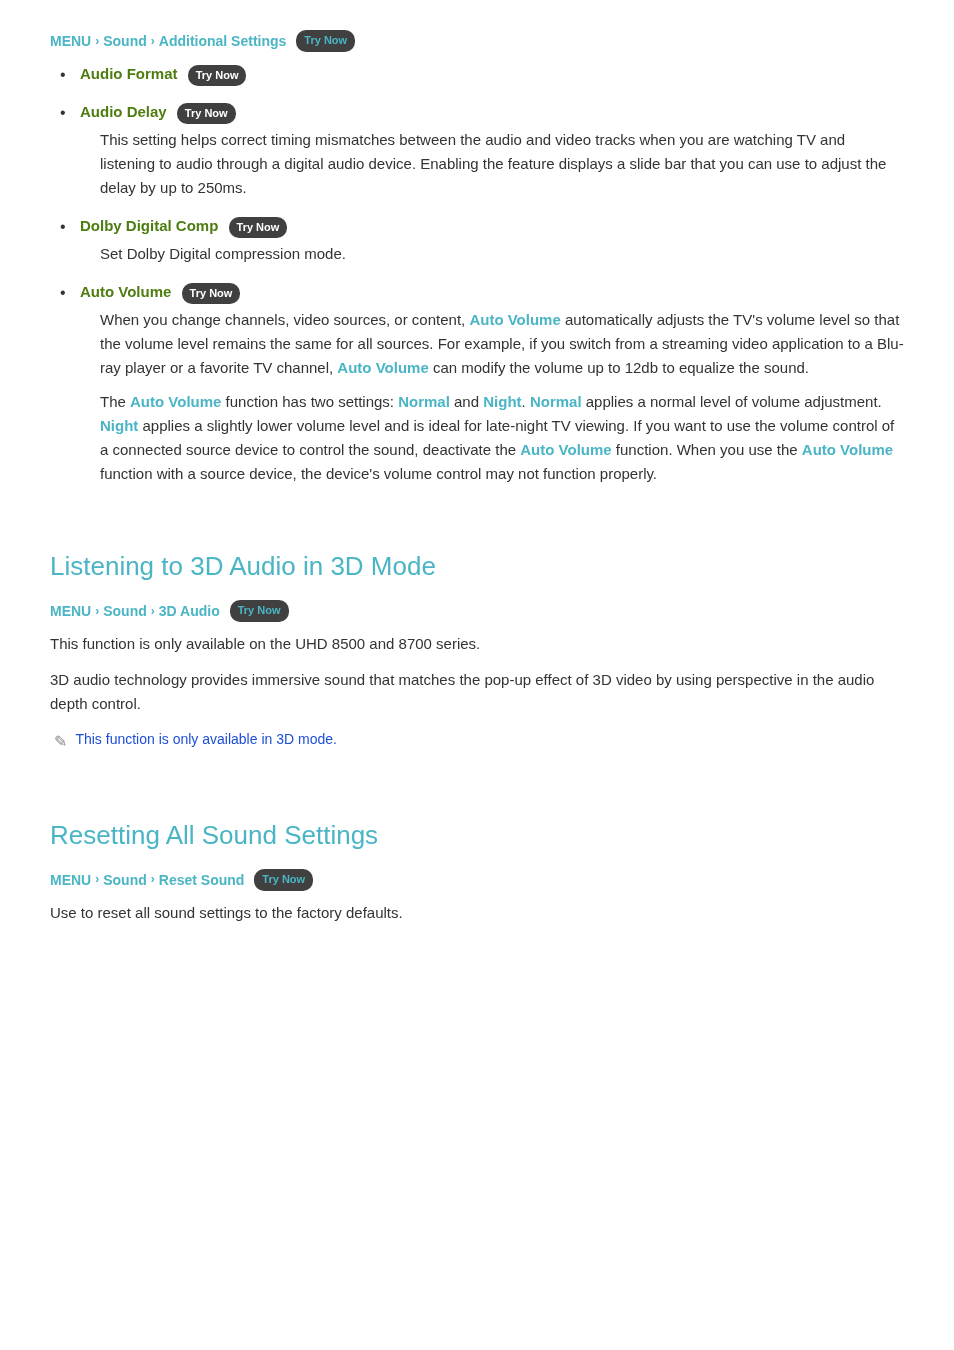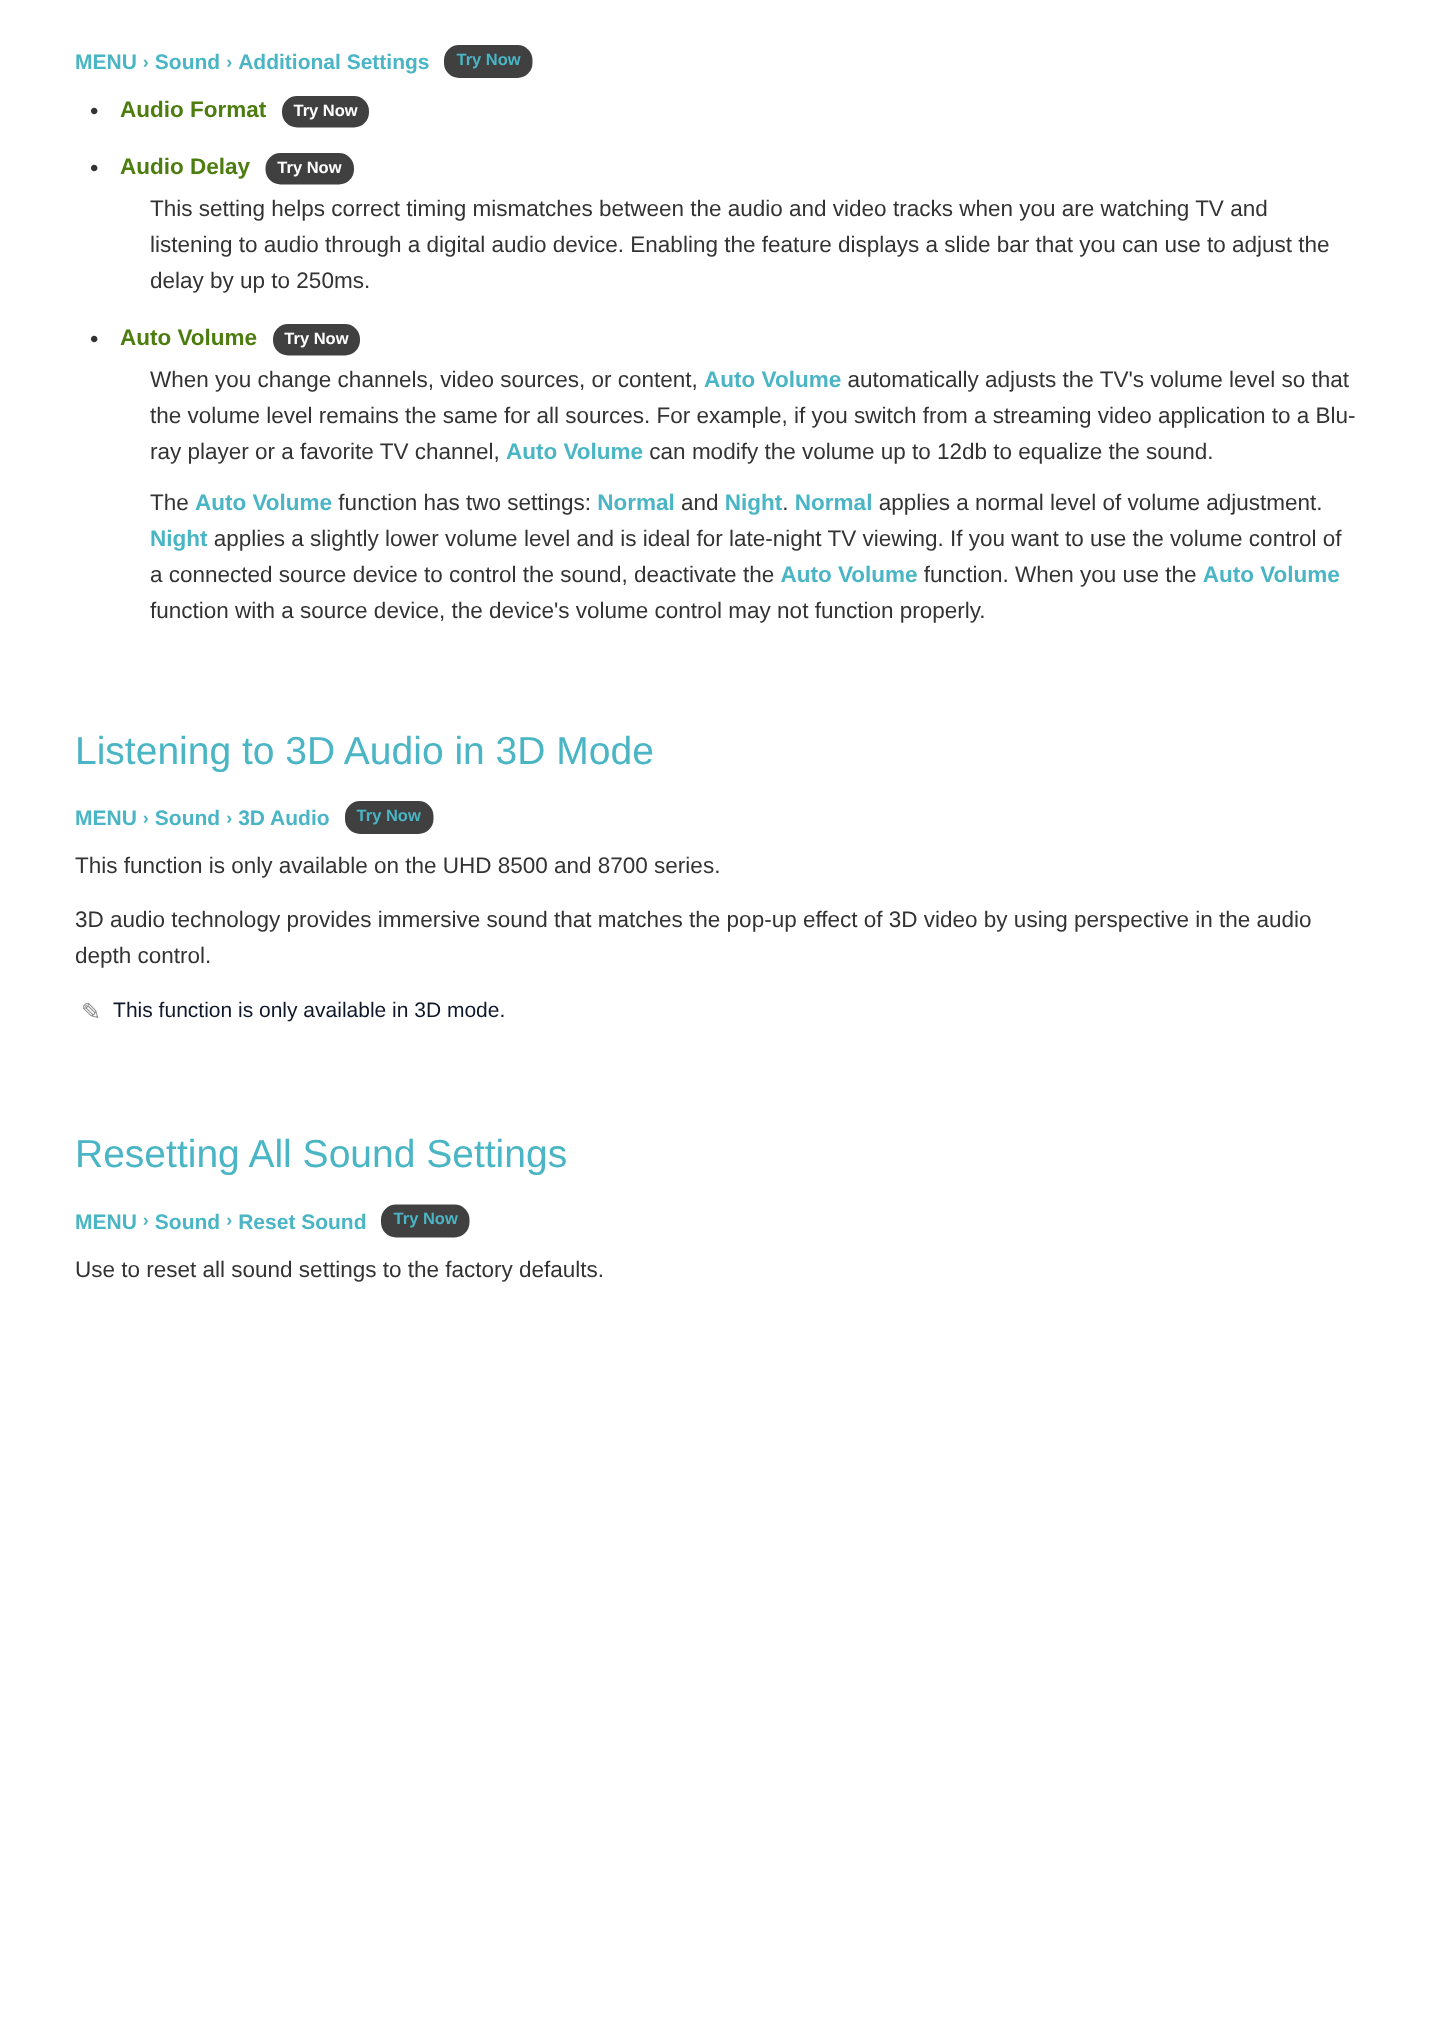--- a/index.html
+++ b/index.html
@@ -117,21 +117,21 @@
     }
 
     .note-icon {
       color: #888888;
       font-size: 16px;
       margin-top: 1px;
       flex-shrink: 0;
     }
 
     .note-text {
-      color: #0f172a;
+      color: #1d4ed8;
       font-size: 14px;
     }
 
     p + p {
       margin-top: 10px;
     }
   </style>
 </head>
 <body>
 
@@ -153,20 +153,25 @@
       <span class="bullet-item-title">Audio Format</span>
       <span class="try-now-badge">Try Now</span>
     </li>
 
     <li>
       <span class="bullet-item-title">Audio Delay</span>
       <span class="try-now-badge">Try Now</span>
       <div class="bullet-item-desc">This setting helps correct timing mismatches between the audio and video tracks when you are watching TV and listening to audio through a digital audio device. Enabling the feature displays a slide bar that you can use to adjust the delay by up to 250ms.</div>
     </li>
 
+    <li>
+      <span class="bullet-item-title">Dolby Digital Comp</span>
+      <span class="try-now-badge">Try Now</span>
+      <div class="bullet-item-desc">Set Dolby Digital compression mode.</div>
+    </li>
 
     <li>
       <span class="bullet-item-title">Auto Volume</span>
       <span class="try-now-badge">Try Now</span>
       <div class="bullet-item-desc">
         When you change channels, video sources, or content, <span class="highlight-blue">Auto Volume</span> automatically adjusts the TV's volume level so that the volume level remains the same for all sources. For example, if you switch from a streaming video application to a Blu-ray player or a favorite TV channel, <span class="highlight-blue">Auto Volume</span> can modify the volume up to 12db to equalize the sound.
       </div>
       <div class="bullet-item-desc" style="margin-top:10px;">
         The <span class="highlight-blue">Auto Volume</span> function has two settings: <span class="highlight-blue">Normal</span> and <span class="highlight-blue">Night</span>. <span class="highlight-blue">Normal</span> applies a normal level of volume adjustment. <span class="highlight-blue">Night</span> applies a slightly lower volume level and is ideal for late-night TV viewing. If you want to use the volume control of a connected source device to control the sound, deactivate the <span class="highlight-blue">Auto Volume</span> function. When you use the <span class="highlight-blue">Auto Volume</span> function with a source device, the device's volume control may not function properly.
       </div>

